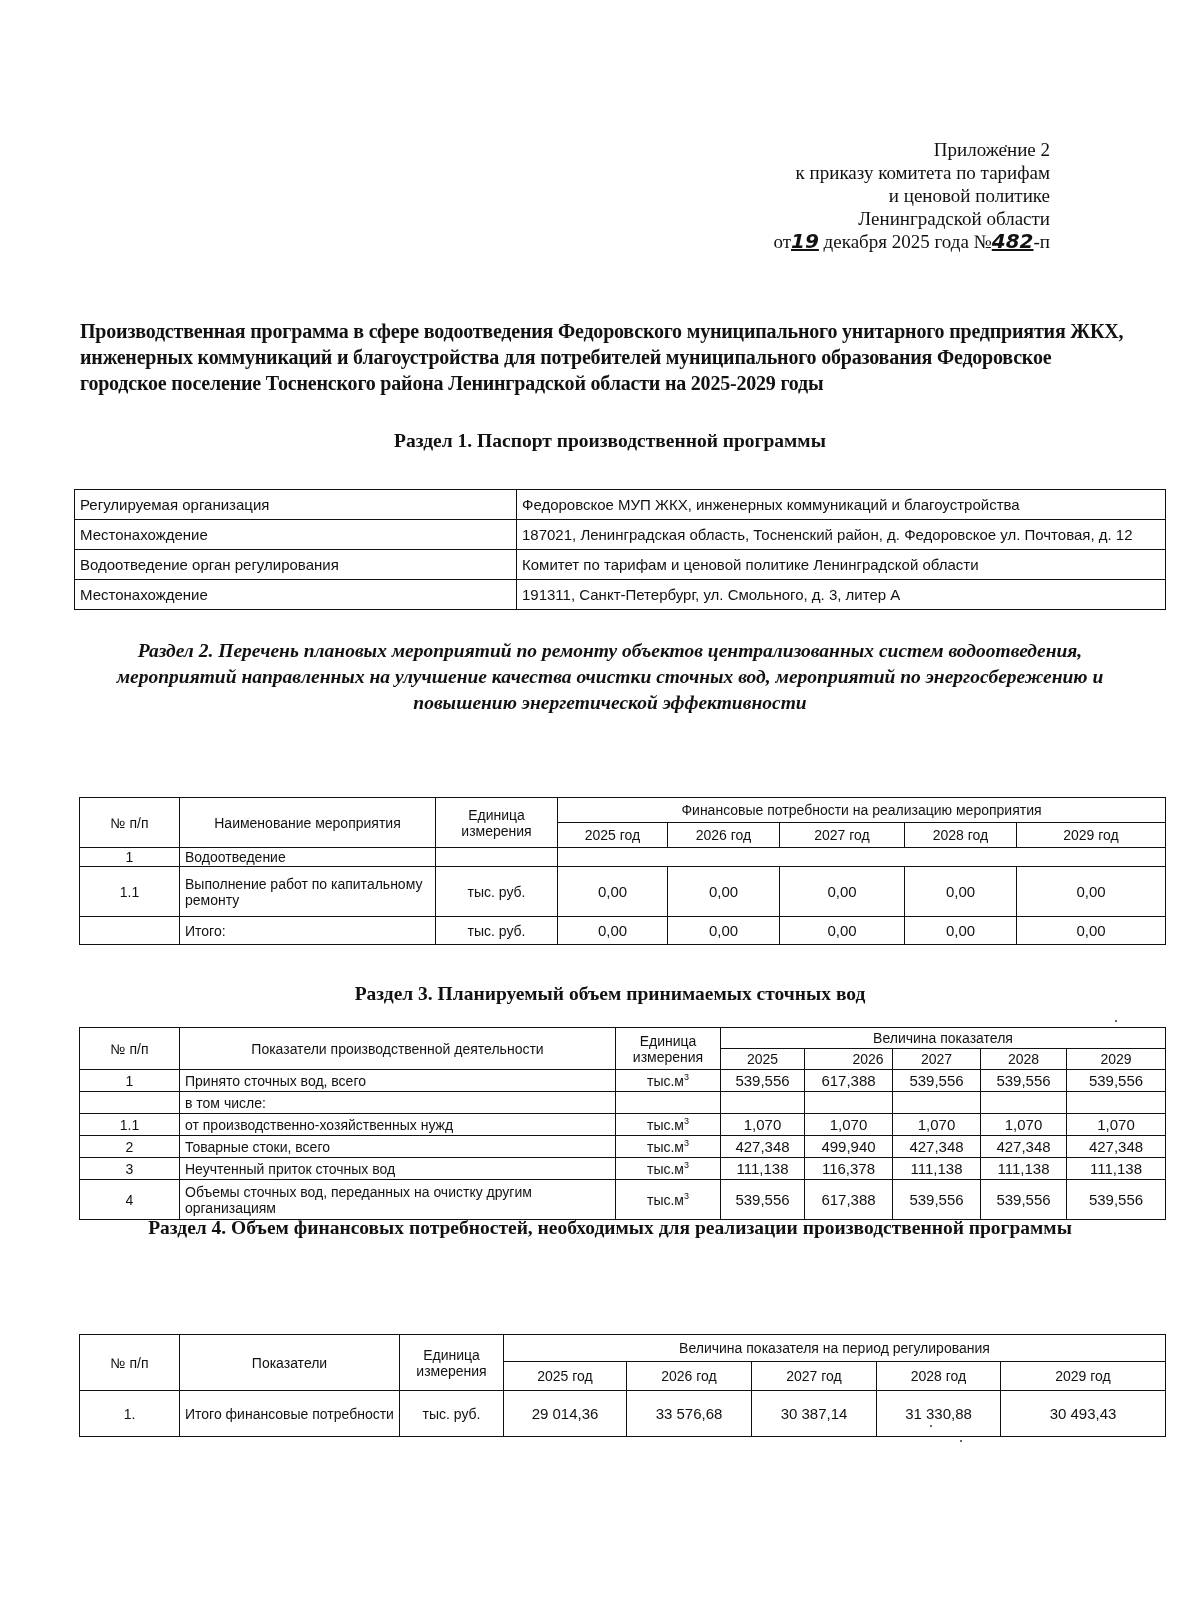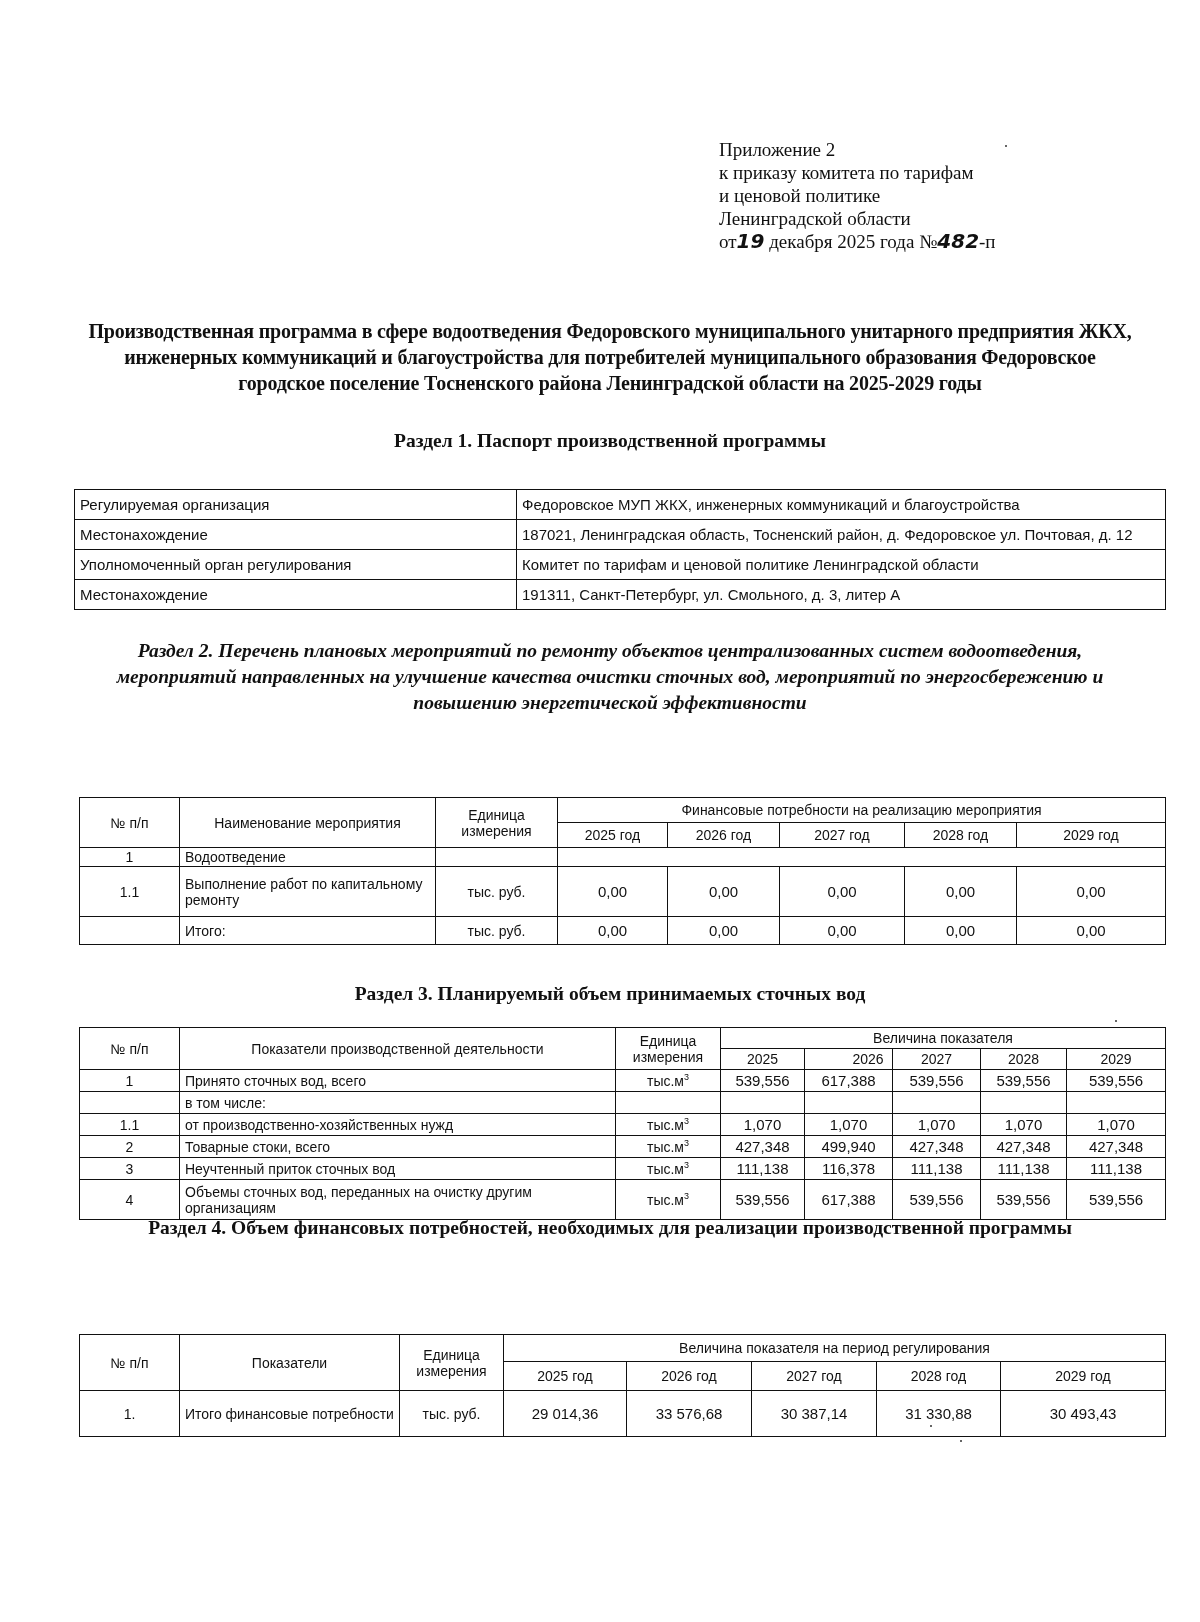--- a/index.html
+++ b/index.html
@@ -1,22 +1,22 @@
 <!DOCTYPE html>
 <html><head>
 <meta charset="utf-8">
 <style>
   html, body { margin: 0; padding: 0; background: #ffffff; }
   body { width: 1200px; height: 1622px; position: relative; overflow: hidden;
          font-family: "Liberation Serif", "DejaVu Serif", serif; color: #111; }
-  .appendix { position: absolute; left: 719px; top: 138px; width: 370px; text-align: left;
+  .appendix { position: absolute; left: 680px; top: 138px; width: 370px; text-align: right;
               font-size: 19px; line-height: 23px; }
   .appendix .hw { font-family: "DejaVu Sans", sans-serif; font-style: italic; font-weight: bold;
-                  font-size: 20px; }
-  .title { position: absolute; left: 80px; top: 318px; width: 1060px; text-align: center;
+                  text-decoration: underline; font-size: 20px; }
+  .title { position: absolute; left: 80px; top: 318px; width: 1060px; text-align: left;
            font-weight: bold; font-size: 20px; line-height: 26px; letter-spacing: -0.2px; }
   .sec-title { position: absolute; left: 80px; width: 1060px; text-align: center;
                font-weight: bold; font-size: 19.5px; line-height: 26px; }
   table { position: absolute; border-collapse: collapse; font-family: "Liberation Sans", sans-serif; }
   td, th { border: 1.5px solid #111; padding: 1px 5px; font-weight: normal; }
   .t1 { left: 74px; top: 489px; width: 1092px; font-size: 15px; }
   .t1 td { height: 27px; line-height: 18px; }
   .t2, .t3, .t4 { font-size: 14px; }
   .t2 { left: 79px; top: 797px; width: 1087px; }
   .t3 { left: 79px; top: 1027px; width: 1087px; }
@@ -48,21 +48,21 @@
   <tbody id="t1body">
       <tr>
         <td>Регулируемая организация</td>
         <td>Федоровское МУП ЖКХ, инженерных коммуникаций и благоустройства</td>
       </tr>
       <tr>
         <td>Местонахождение</td>
         <td>187021, Ленинградская область, Тосненский район, д. Федоровское ул. Почтовая, д. 12</td>
       </tr>
       <tr>
-        <td>Уполномоченный орган регулирования</td>
+        <td>Водоотведение орган регулирования</td>
         <td>Комитет по тарифам и ценовой политике Ленинградской области</td>
       </tr>
       <tr>
         <td>Местонахождение</td>
         <td>191311, Санкт-Петербург, ул. Смольного, д. 3, литер А</td>
       </tr>
     </tbody>
 </table>
 
 <div class="sec-title" style="top:638px;font-style:italic;">Раздел 2. Перечень плановых мероприятий по ремонту объектов централизованных систем водоотведения, мероприятий направленных на улучшение качества очистки сточных вод, мероприятий по энергосбережению и повышению энергетической эффективности</div>

